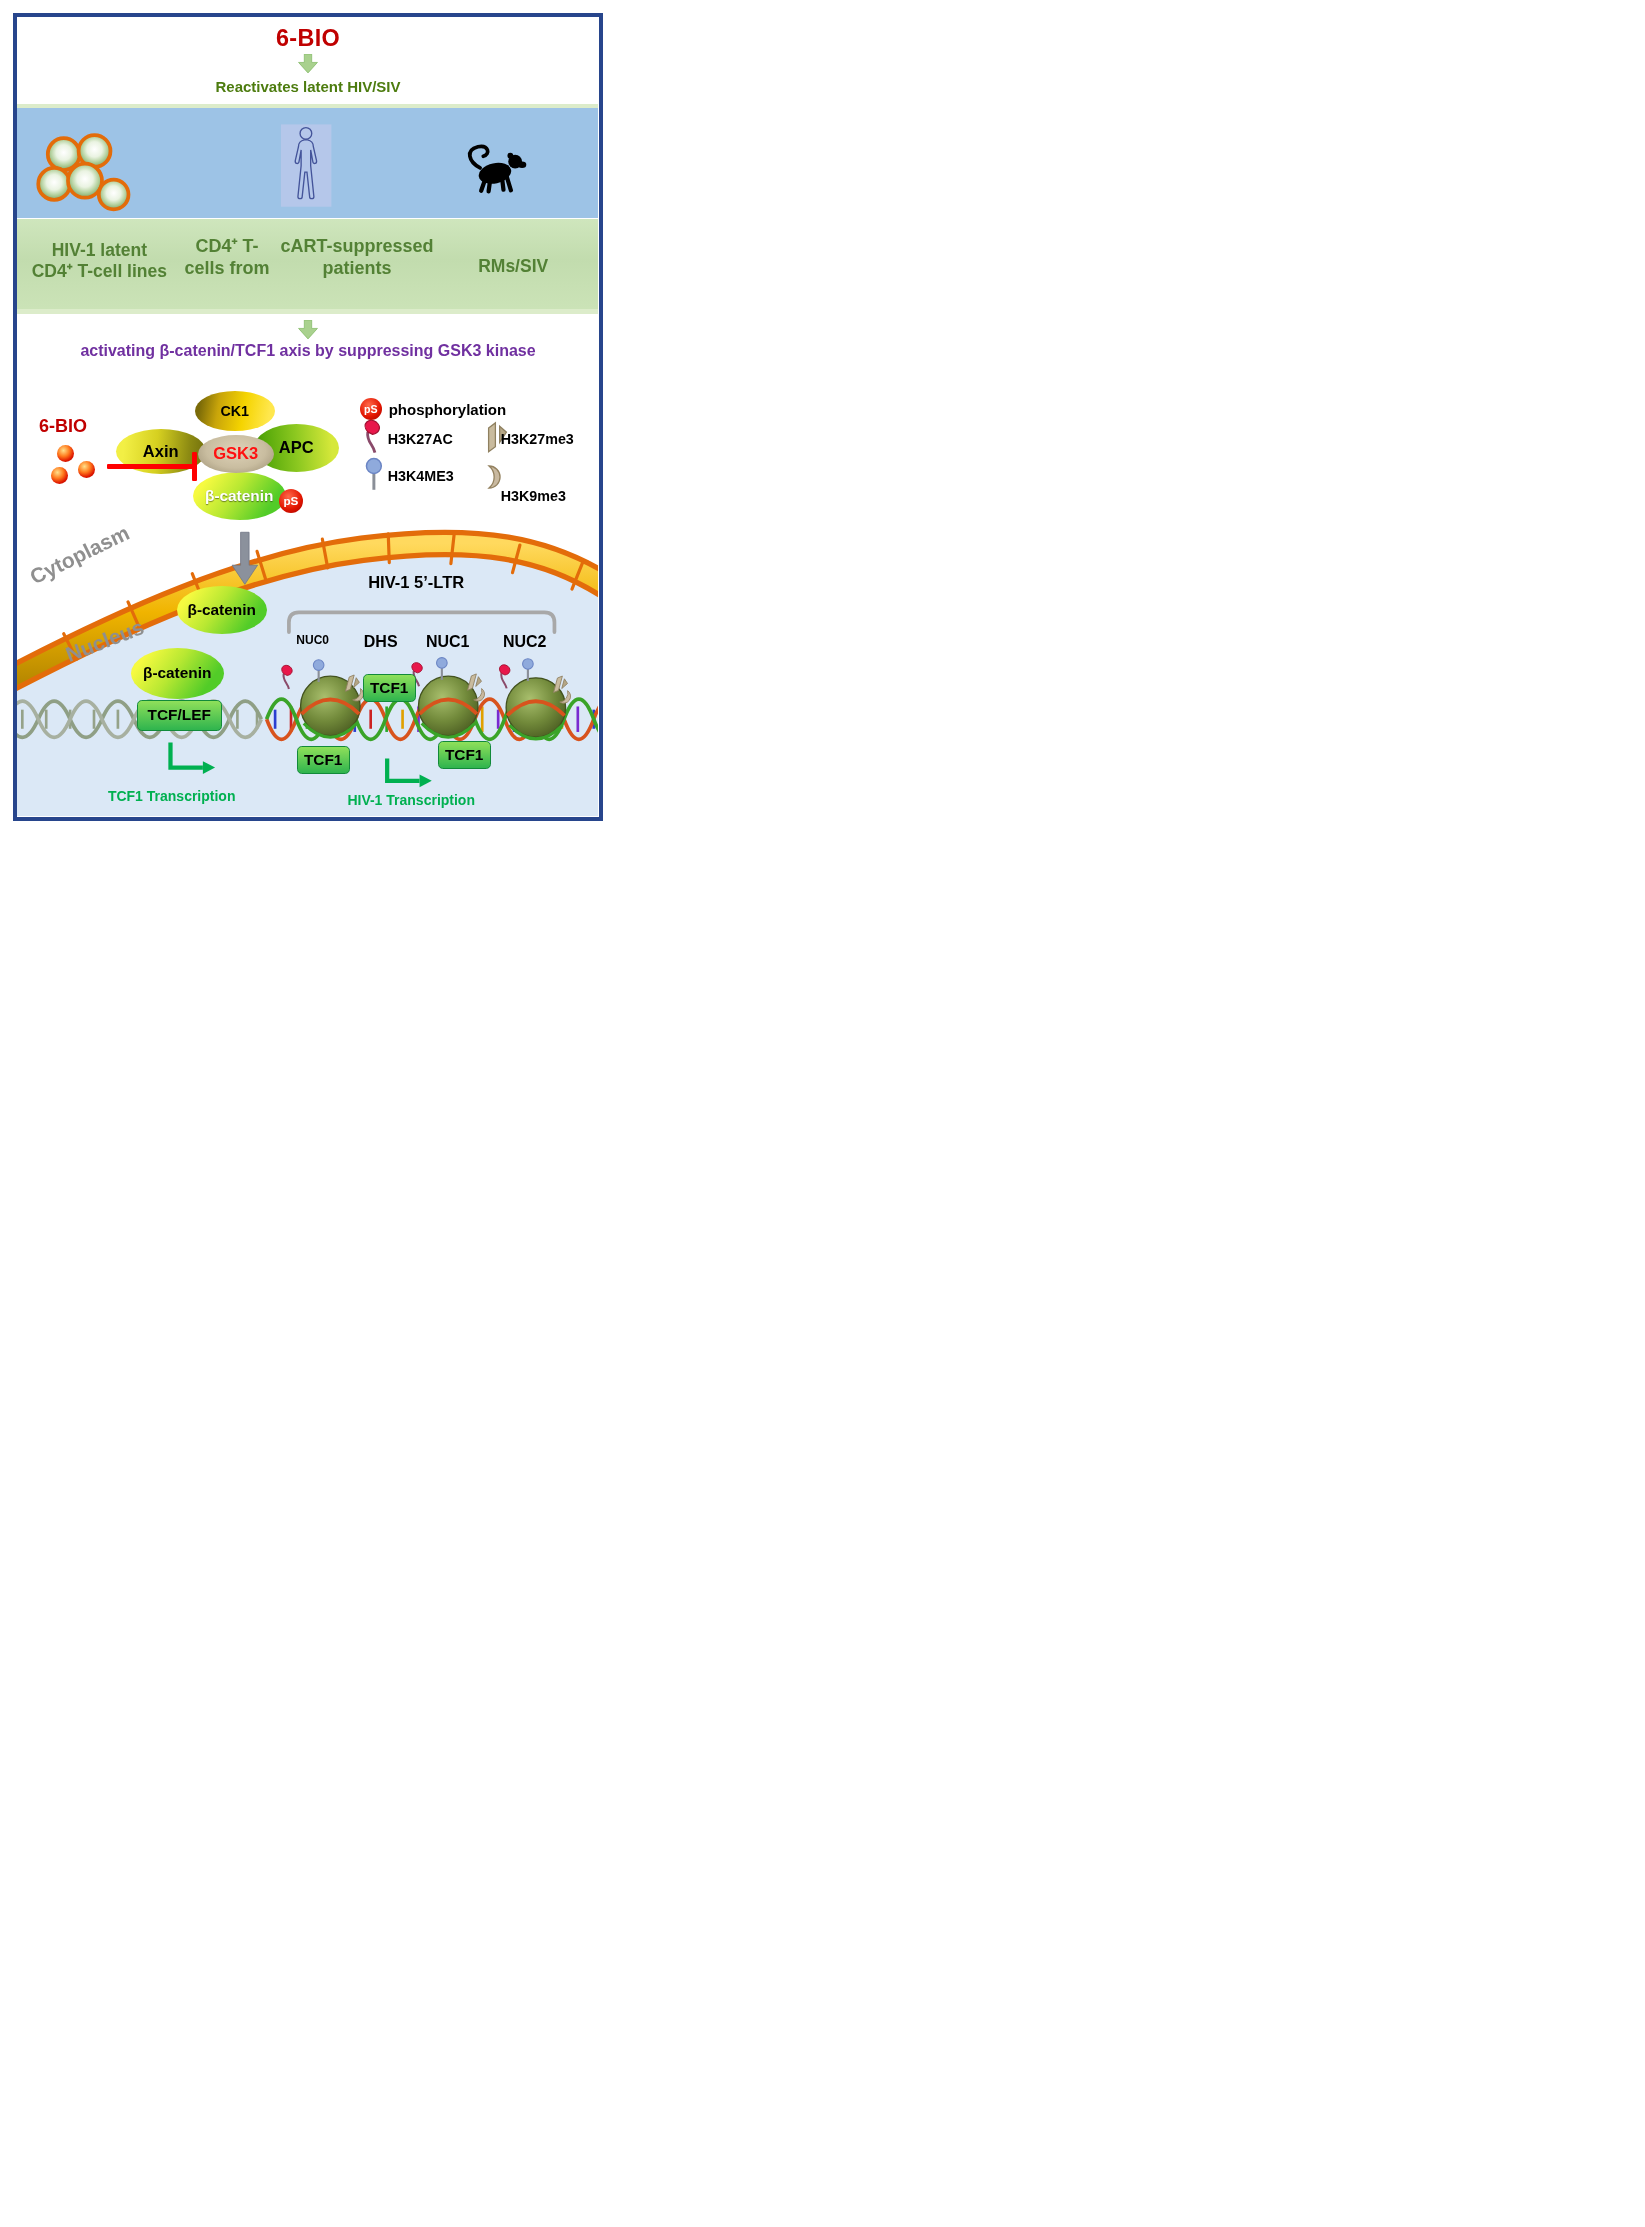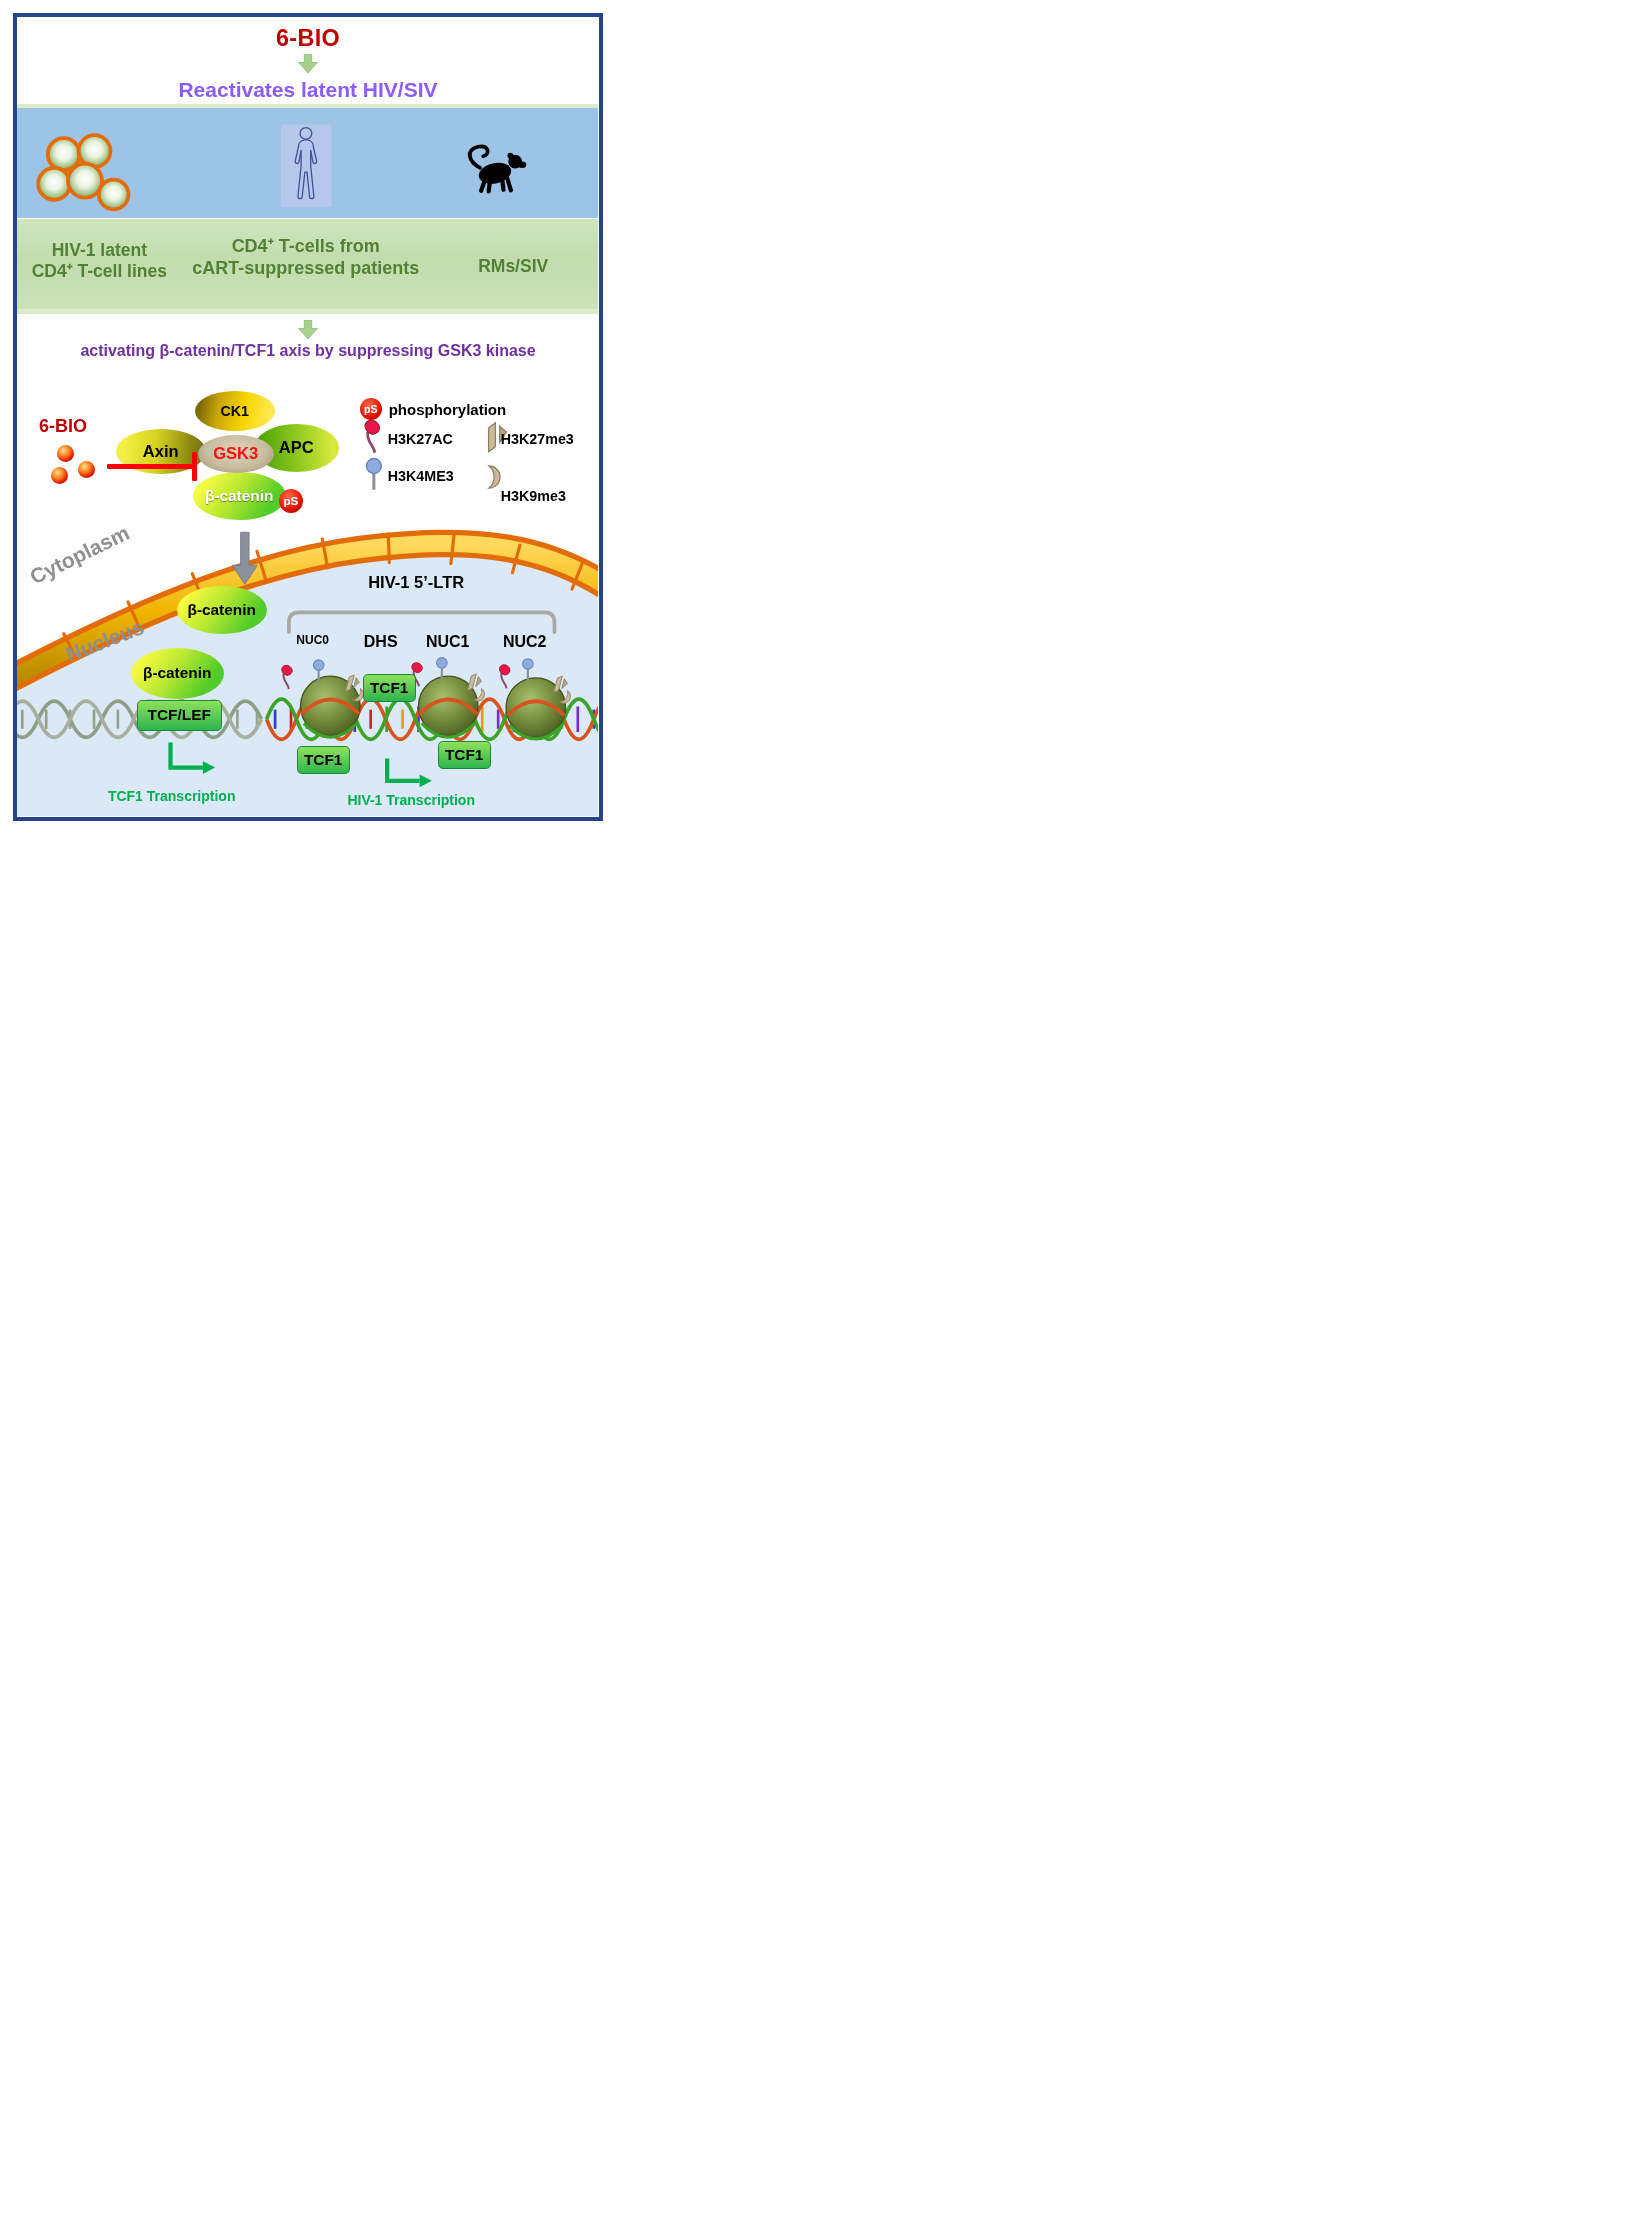--- a/index.html
+++ b/index.html
@@ -4,21 +4,21 @@
 <style>
   html,body{margin:0;padding:0;background:#fff;}
   .page{position:relative;width:616px;height:834px;background:#fff;
         font-family:"Liberation Sans",sans-serif;overflow:hidden;}
   .frame{position:absolute;left:12.7px;top:12.7px;right:12.7px;bottom:12.7px;
          border:4.8px solid #27458c;overflow:hidden;background:#fff;}
   .abs{position:absolute;}
   .ctr{display:flex;align-items:center;justify-content:center;text-align:center;}
   .b{font-weight:bold;}
   .title{width:100%;top:8.5px;font-size:23.4px;color:#c00000;letter-spacing:0.3px;}
-  .subtitle{width:100%;top:61px;font-size:21px;color:#8b5cf6;}
+  .subtitle{width:100%;top:61px;font-size:15px;color:#4d7c0f;}
   .caption{width:100%;top:325px;font-size:16px;color:#7030a0;}
   .strip{left:0;width:581px;background:#dcecca;}
   .band-blue{left:0;top:91px;width:581px;height:110px;background:#9dc3e6;}
   .band-green{left:0;top:202px;width:581px;height:90px;
               background:linear-gradient(180deg,#cfe6bd,#c2dcae 45%,#cbe3b7);}
   .gtext{color:#538135;font-weight:bold;line-height:1.22;}
   .ell{position:absolute;border-radius:50%;display:flex;align-items:center;
        justify-content:center;font-weight:bold;color:#000;}
   .ball{position:absolute;width:17px;height:17px;border-radius:50%;
         background:radial-gradient(circle at 38% 32%,#ffe08a 0%,#ff7b1e 38%,#e01800 68%,#8f0000 100%);}
@@ -48,21 +48,21 @@
 
   <div class="abs strip" style="top:87px;height:4.8px;"></div>
   <div class="abs band-blue"></div>
   <div class="abs band-green"></div>
   <div class="abs strip" style="top:292px;height:5.3px;"></div>
 
   <div class="abs ctr gtext" style="left:3.2px;top:223px;width:159px;font-size:17.5px;flex-direction:column;">
     <span>HIV-1 latent</span>
     <span>CD4⁺ T-cell lines</span>
   </div>
-  <div class="abs ctr gtext" style="left:159px;top:219px;width:260px;font-size:18px;flex-direction:column;">
+  <div class="abs ctr gtext" style="left:159px;top:219px;width:260px;font-size:18px;flex-direction:row;">
     <span>CD4⁺ T-cells from</span>
     <span>cART-suppressed patients</span>
   </div>
   <div class="abs ctr gtext" style="left:422px;top:239px;width:149px;font-size:17.5px;">RMs/SIV</div>
 
   <div class="abs" style="left:50%;top:303px;transform:translateX(-50%);">
     <svg width="21" height="20" viewBox="0 0 40 38">
           <polygon points="13,0 27,0 27,16 38,16 20,36 2,16 13,16" fill="#a9d18e" stroke="#86bb6a" stroke-width="1.5"></polygon>
         </svg>
   </div>

